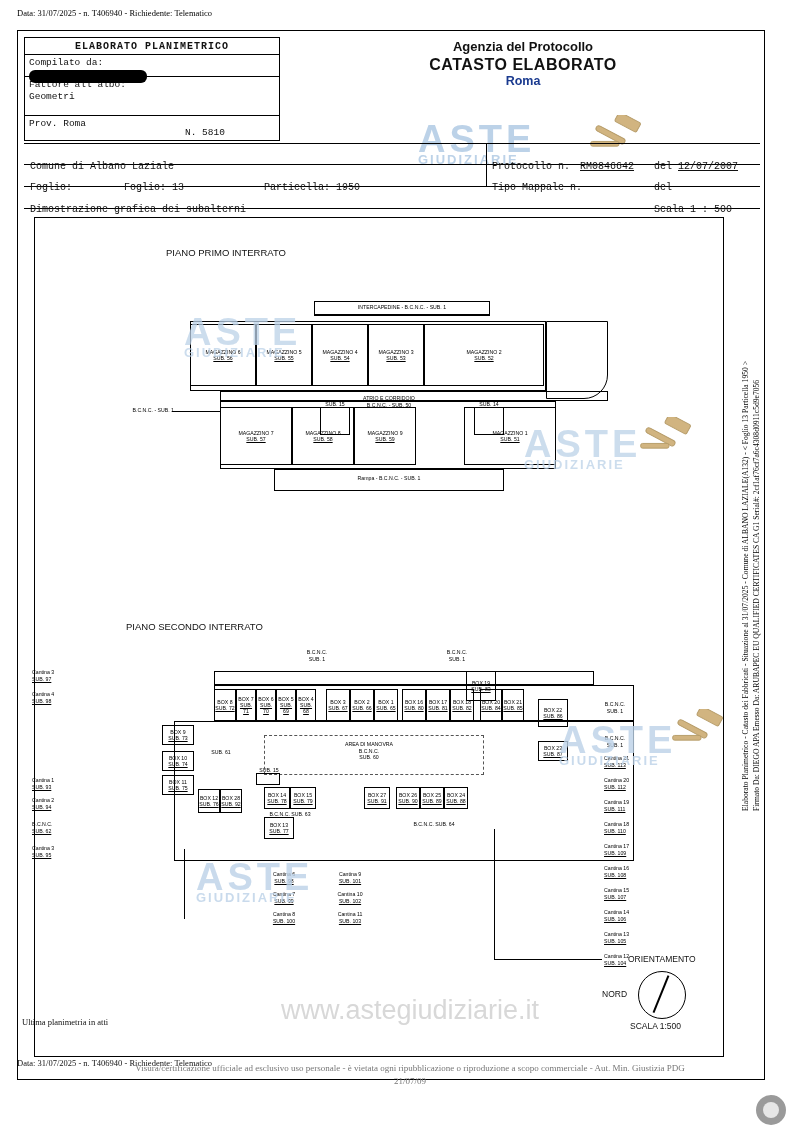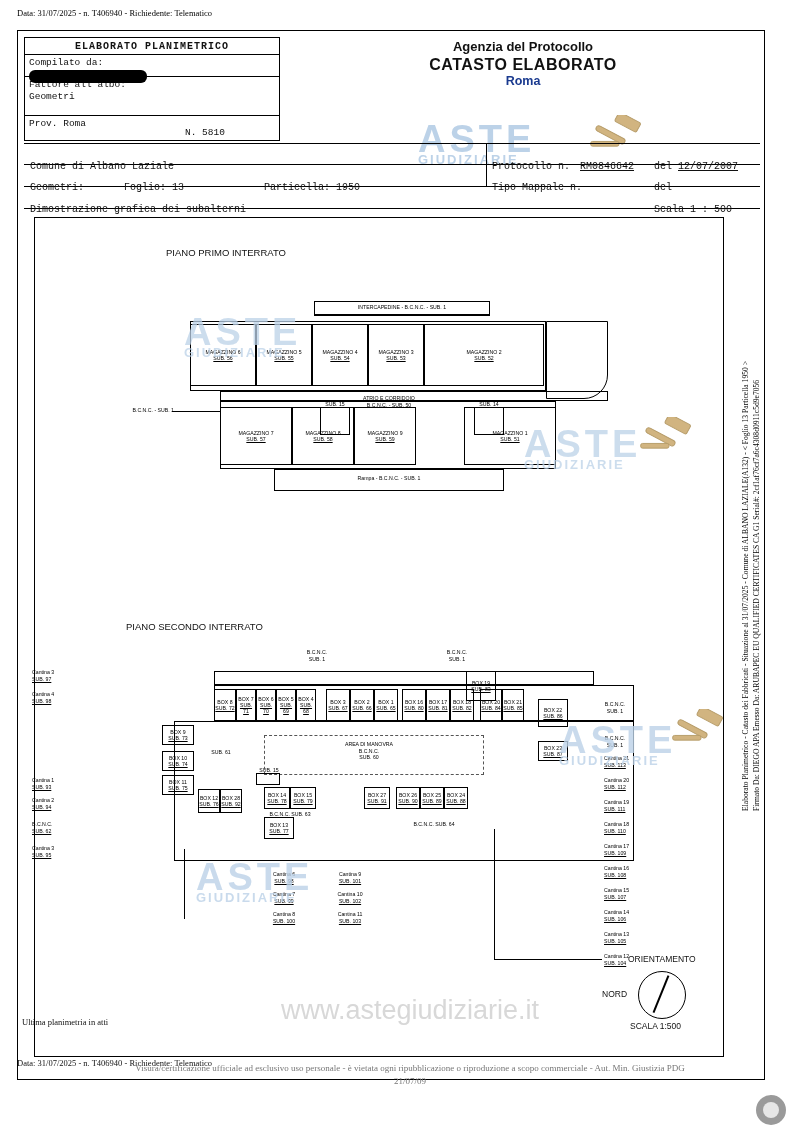--- a/index.html
+++ b/index.html
@@ -193,21 +193,21 @@
     <div class="row-comune">
       <span class="cell mono" style="left:6px;">Comune di Albano Laziale</span>
       <span class="vline" style="left:462px;"></span>
       <span class="cell mono" style="left:468px;">Protocollo n.</span>
       <span class="cell prot-val" style="left:556px;">RM0846642</span>
       <span class="cell mono" style="left:630px;">del</span>
       <span class="cell prot-val" style="left:654px;">12/07/2007</span>
     </div>
 
     <div class="row-sez">
-      <span class="cell mono" style="left:6px;">Geometri:</span>
+      <span class="cell mono" style="left:6px;">Foglio:</span>
       <span class="cell mono" style="left:100px;">Foglio: 13</span>
       <span class="cell mono" style="left:240px;">Particella: 1950</span>
       <span class="vline" style="left:462px;"></span>
       <span class="cell mono" style="left:468px;">Tipo Mappale n.</span>
       <span class="cell mono" style="left:630px;">del</span>
     </div>
 
     <div class="row-dim">
       <span class="cell mono" style="left:6px;">Dimostrazione grafica dei subalterni</span>
       <span class="cell mono" style="left:630px;">Scala 1 : 500</span>

